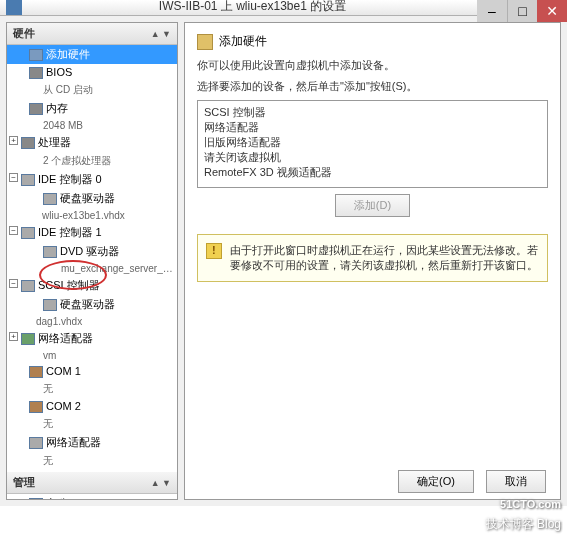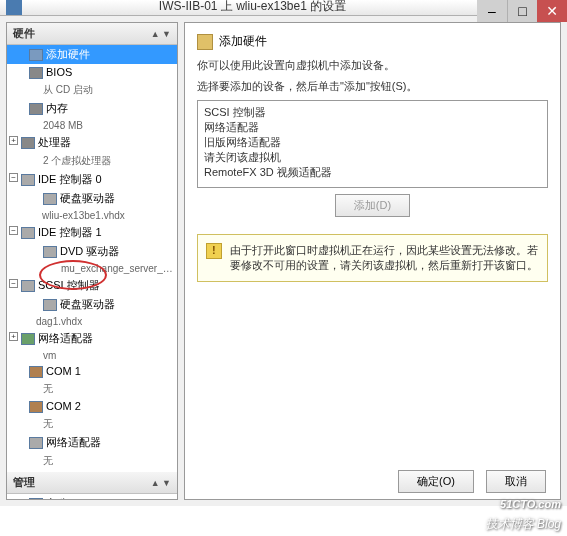--- a/index.html
+++ b/index.html
@@ -28,21 +28,21 @@
 .rp-title .ico2{width:16px;height:16px;background:#e0c068;border:1px solid #b09040}
 .rp-desc{margin-bottom:6px;color:#333}
 .listbox{border:1px solid #999;height:88px;padding:4px 6px;background:#fff;line-height:15px;color:#333}
 .add-row{display:flex;justify-content:center;margin:6px 0}
 .btn{padding:3px 18px;border:1px solid #999;background:linear-gradient(#fafafa,#e6e6e6);cursor:default}
 .btn.dis{color:#999}
 .warn{display:flex;gap:8px;border:1px solid #d0c060;background:#fffff0;padding:8px;margin-top:11px;line-height:15px;color:#333}
 .warn-ico{width:16px;height:16px;flex:0 0 16px;background:#f0d050;border:1px solid #c0a030;position:relative}
 .warn-ico::after{content:"!";position:absolute;left:5px;top:-1px;font-weight:bold;color:#805000}
 .footer{position:absolute;bottom:6px;right:14px;display:flex;gap:12px}
-.watermark{position:absolute;right:6px;bottom:2px;color:#fff;font-size:22px;font-weight:bold;font-style:italic;text-shadow:1px 1px 2px #555,0 0 3px #888;opacity:.85;pointer-events:none;line-height:20px;text-align:right}
+.watermark{position:absolute;right:6px;bottom:2px;color:#fff;font-size:22px;font-weight:bold;text-shadow:1px 1px 2px #555,0 0 3px #888;opacity:.85;pointer-events:none;line-height:20px;text-align:right}
 .watermark .sm{font-size:12px;font-weight:normal}
 </style>
 </head>
 <body>
 
 <div class="titlebar">
   <div class="title-icon"></div>
   <div class="title-text">IWS-IIB-01 上 wliu-ex13be1 的设置</div>
   <div class="win-btns">
     <div class="win-btn win-min">–</div>

